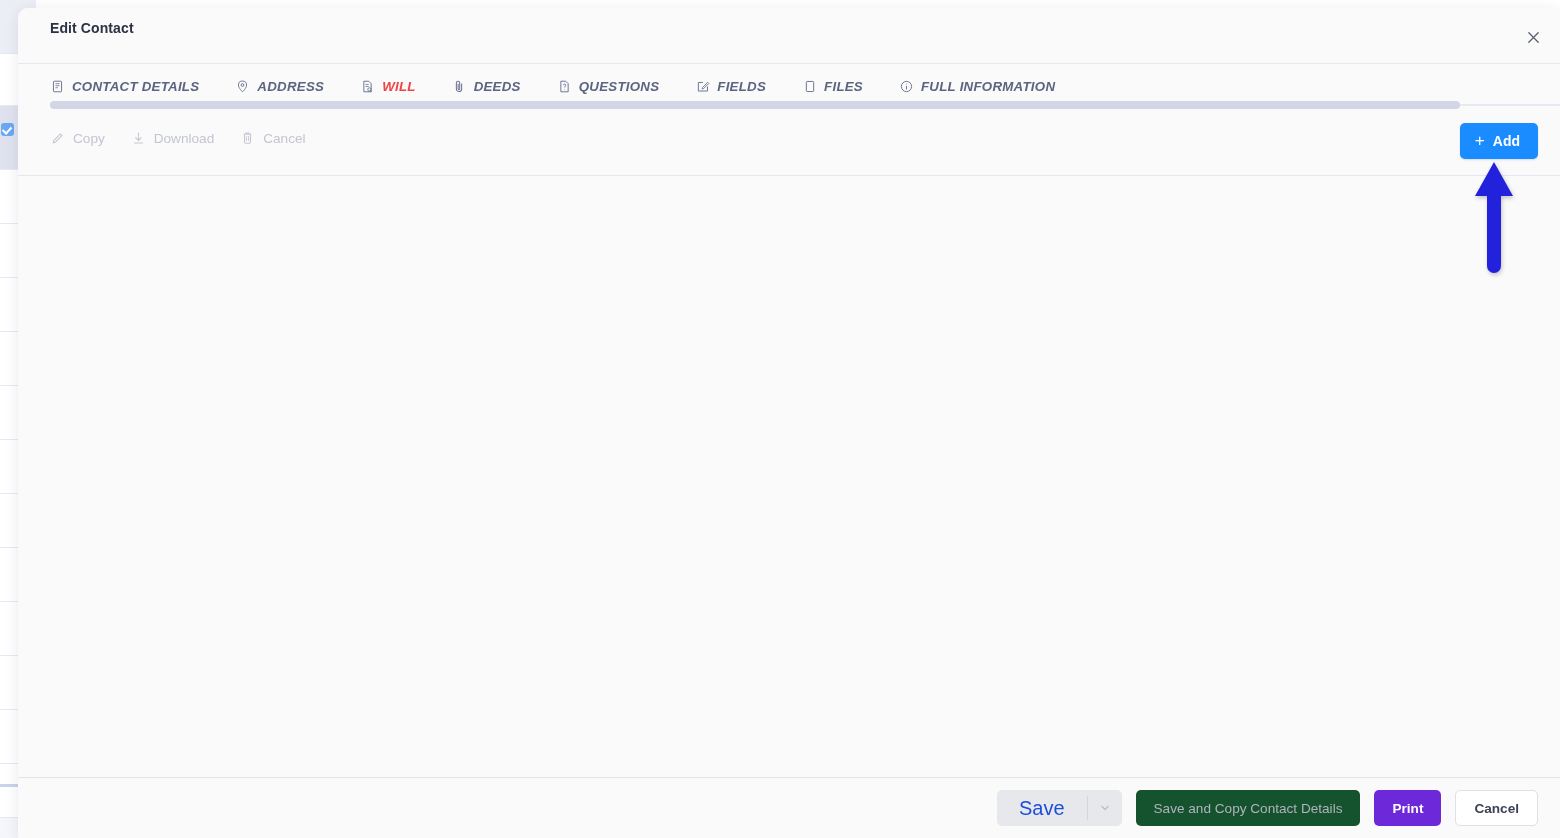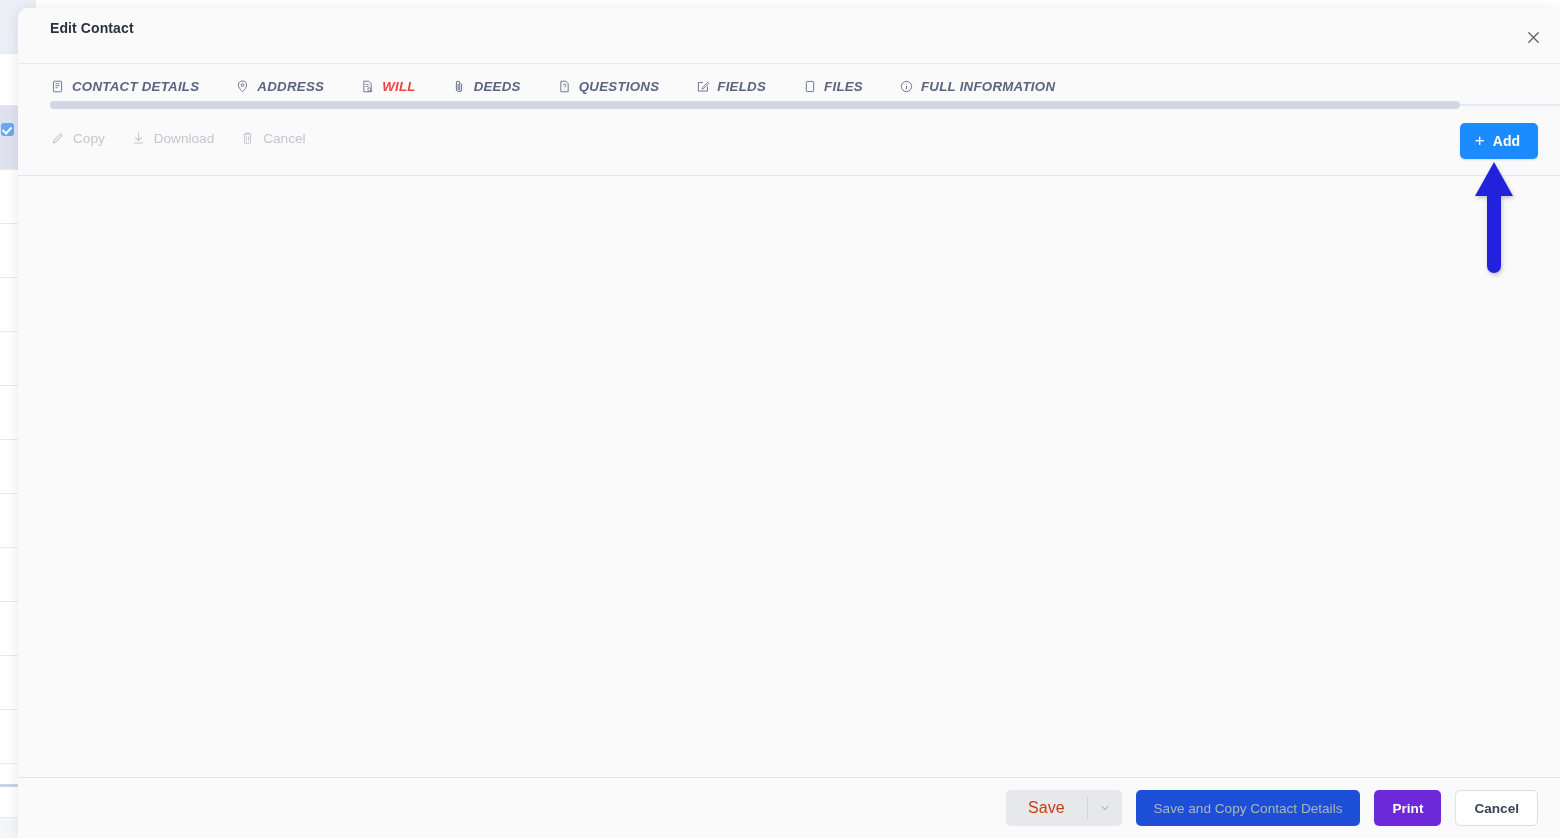--- a/index.html
+++ b/index.html
@@ -197,30 +197,30 @@
     font-family: "Liberation Sans", sans-serif;
   }
   .btn-split {
     display: inline-flex; align-items: stretch;
     background: #e7e8ec; border-radius: 5px; overflow: hidden;
     height: 36px;
   }
   .btn-split .main {
     display: inline-flex; align-items: center; justify-content: center;
     padding: 0 22px;
-    color: #c2410c; font-size: 16px; font-weight: 400;
+    color: #1d4ed8; font-size: 20px; font-weight: 400;
     cursor: default;
   }
   .btn-split .divider { width: 1px; background: #d4d6dd; margin: 6px 0; }
   .btn-split .caret {
     display: inline-flex; align-items: center; justify-content: center;
     width: 34px; color: #b0b3bd; cursor: default;
   }
   .btn-disabled {
-    background: #1d4ed8; color: #b0b3bd; font-weight: 400; cursor: default;
+    background: #14532d; color: #b0b3bd; font-weight: 400; cursor: default;
   }
   .btn-primary { background: #6d28d9; color: #ffffff; }
   .btn-ghost {
     background: #ffffff; color: #3b4255;
     border: 1px solid #dfe0ea;
   }
 
   
   #annotation-arrow {
     position: absolute;

